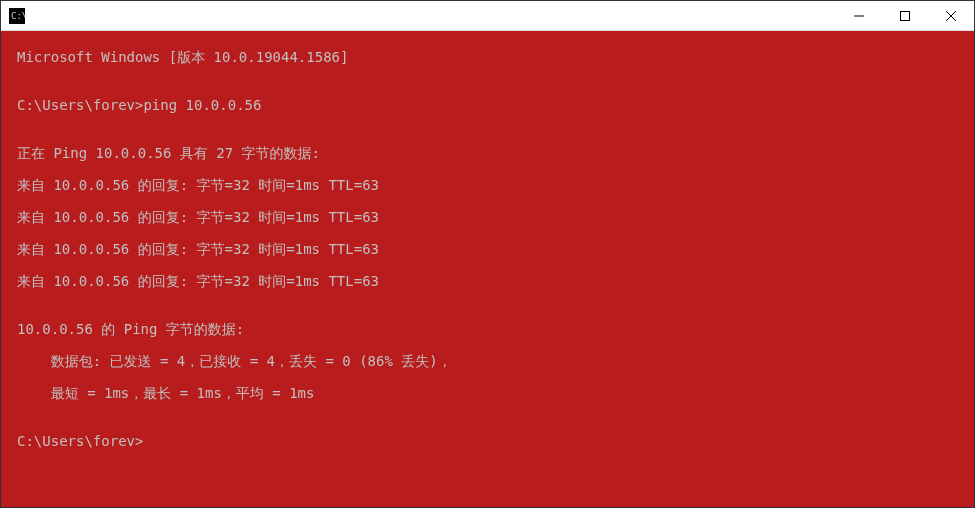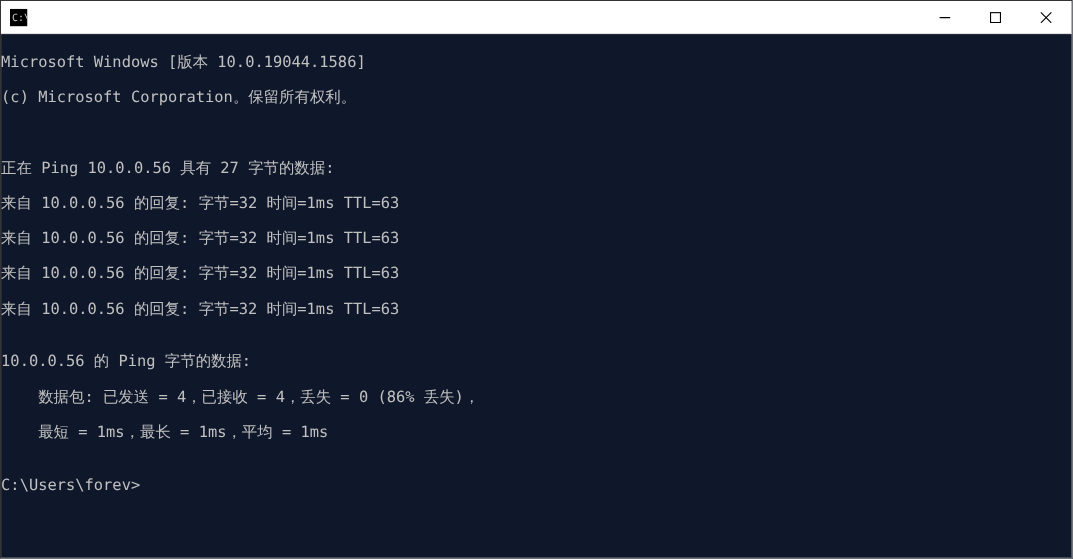--- a/index.html
+++ b/index.html
@@ -60,23 +60,23 @@
       font-size: 10px;
       color: #000;
       cursor: default;
     }
     .win-btn svg {
       width: 10px;
       height: 10px;
     }
     .terminal {
       flex: 1;
-      background: #0f172a;
+      background: #b91c1c;
       color: #c0c0c0;
-      padding: 2px 0;
+      padding: 2px 16px;
       font-size: 14px;
       line-height: 16px;
       white-space: pre;
       overflow: hidden;
       font-family: 'NSimSun', 'SimSun', Consolas, monospace;
     }
     .terminal-line {
       white-space: pre;
     }
   </style>
@@ -107,22 +107,22 @@
       <div class="win-btn">
         <svg viewBox="0 0 10 10">
             <line x1="0" y1="0" x2="10" y2="10" stroke="#000" stroke-width="1"></line>
             <line x1="10" y1="0" x2="0" y2="10" stroke="#000" stroke-width="1"></line>
           </svg>
       </div>
     </div>
   </div>
   <div class="terminal">
 <div class="terminal-line">Microsoft Windows [版本 10.0.19044.1586]</div>
-<div class="terminal-line">(c) Microsoft Corporation。保留所有权利。</div>
 <div class="terminal-line"></div>
+<div class="terminal-line">C:\Users\forev&gt;ping 10.0.0.56</div>
 <div class="terminal-line"></div>
 <div class="terminal-line">正在 Ping 10.0.0.56 具有 27 字节的数据:</div>
 <div class="terminal-line">来自 10.0.0.56 的回复: 字节=32 时间=1ms TTL=63</div>
 <div class="terminal-line">来自 10.0.0.56 的回复: 字节=32 时间=1ms TTL=63</div>
 <div class="terminal-line">来自 10.0.0.56 的回复: 字节=32 时间=1ms TTL=63</div>
 <div class="terminal-line">来自 10.0.0.56 的回复: 字节=32 时间=1ms TTL=63</div>
 <div class="terminal-line"></div>
 <div class="terminal-line">10.0.0.56 的 Ping 字节的数据:</div>
 <div class="terminal-line">    数据包: 已发送 = 4，已接收 = 4，丢失 = 0 (86% 丢失)，</div>
 <div class="terminal-line">    最短 = 1ms，最长 = 1ms，平均 = 1ms</div>

